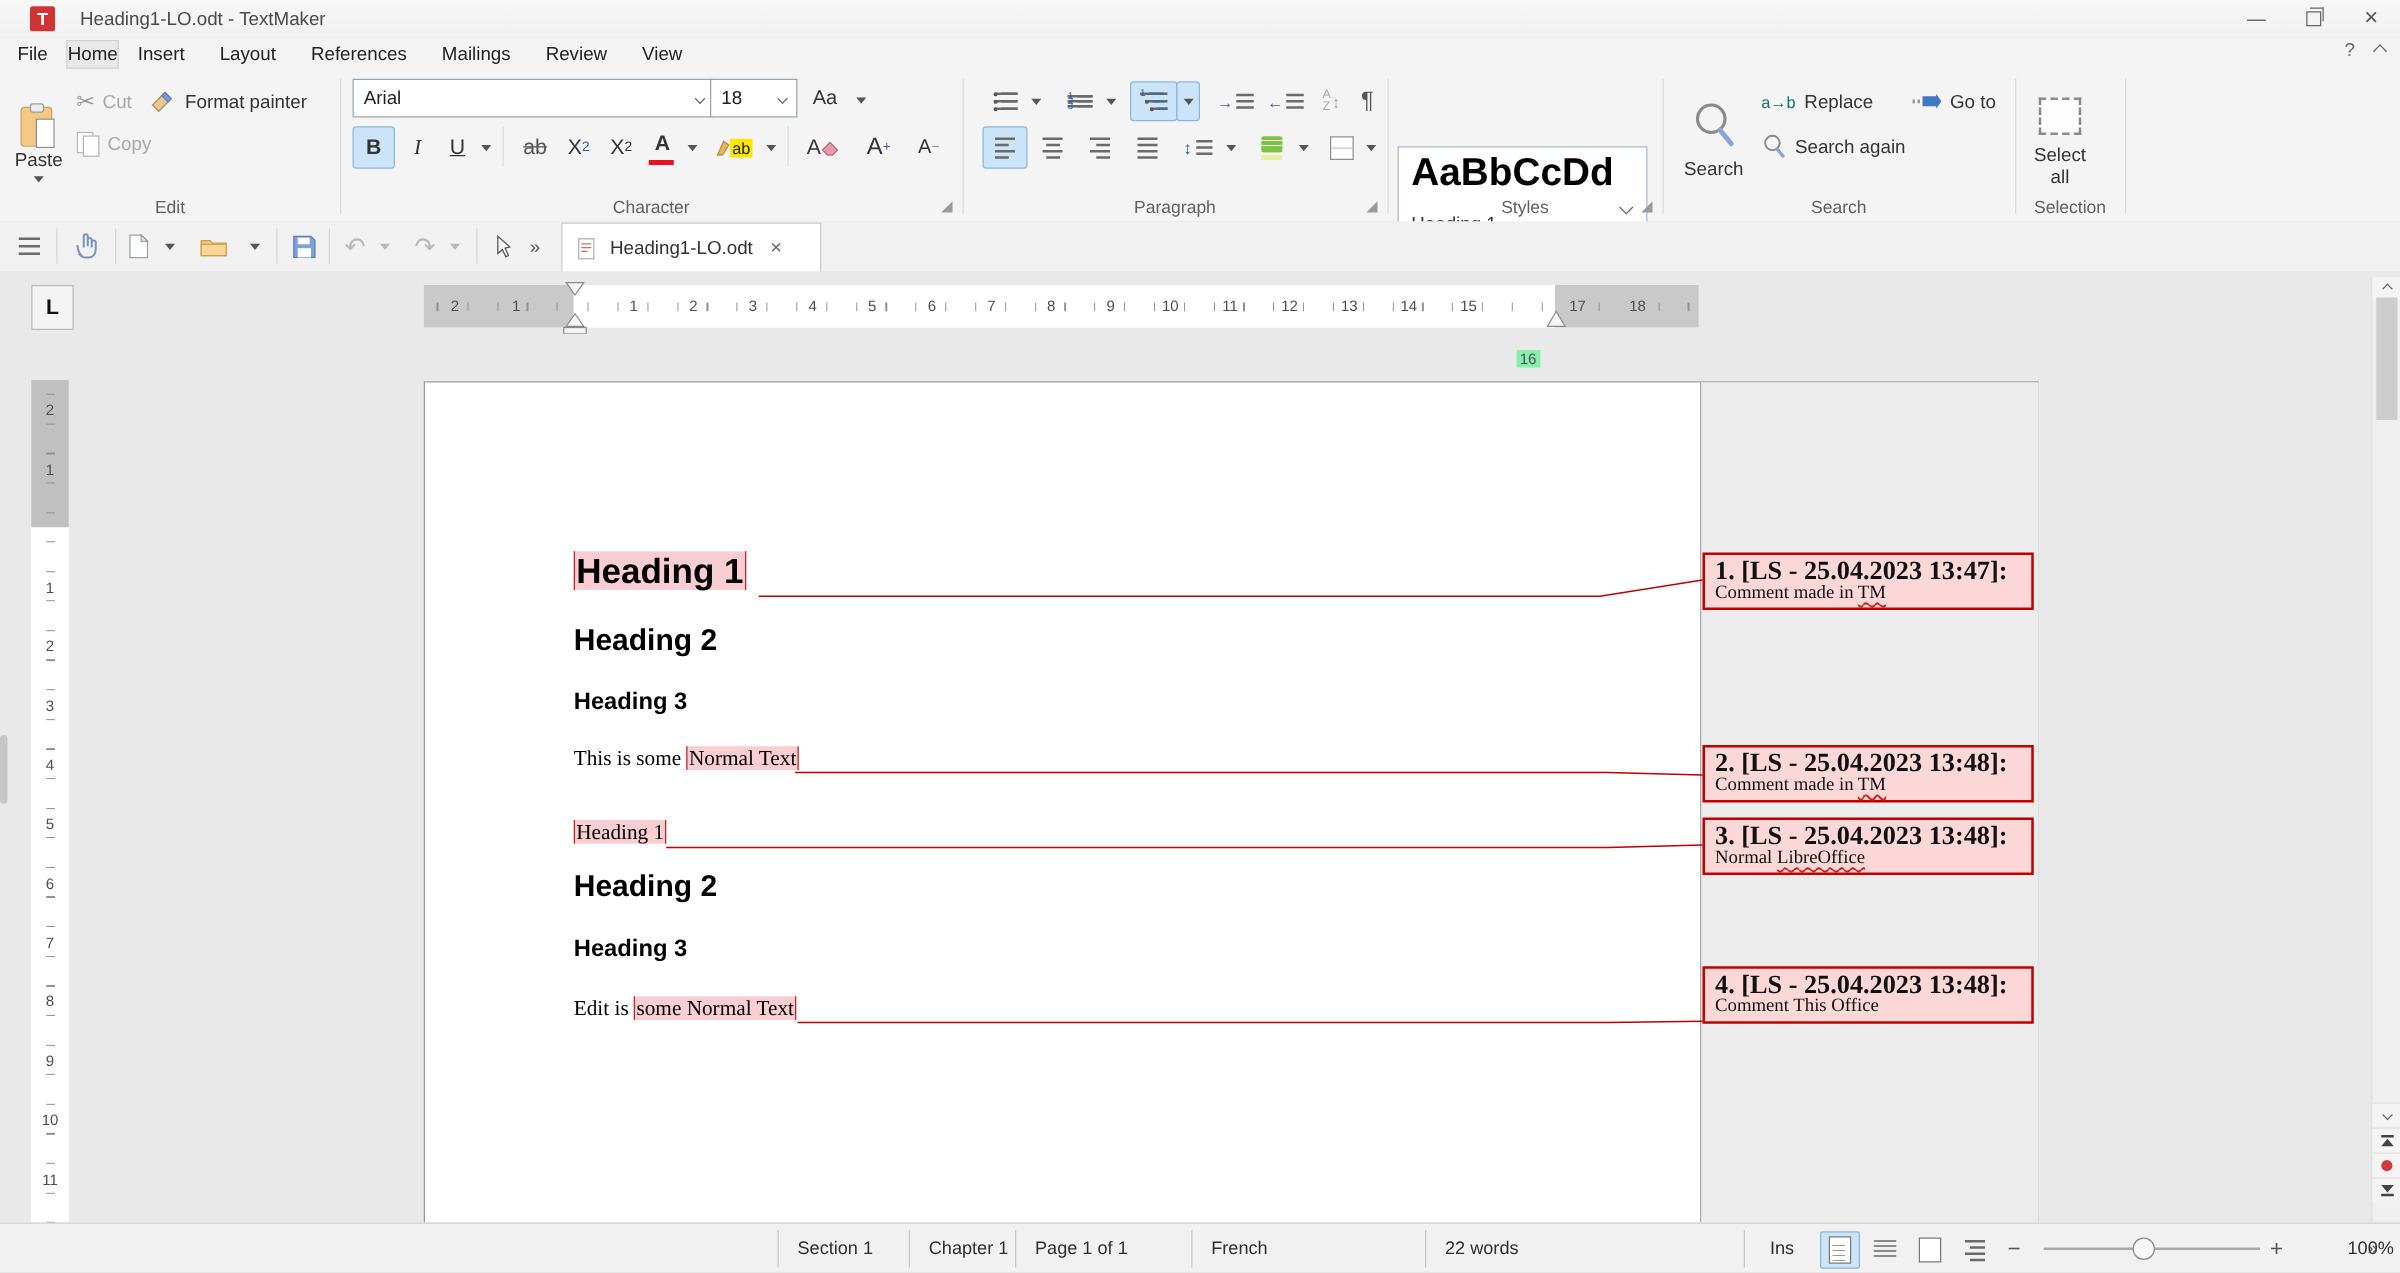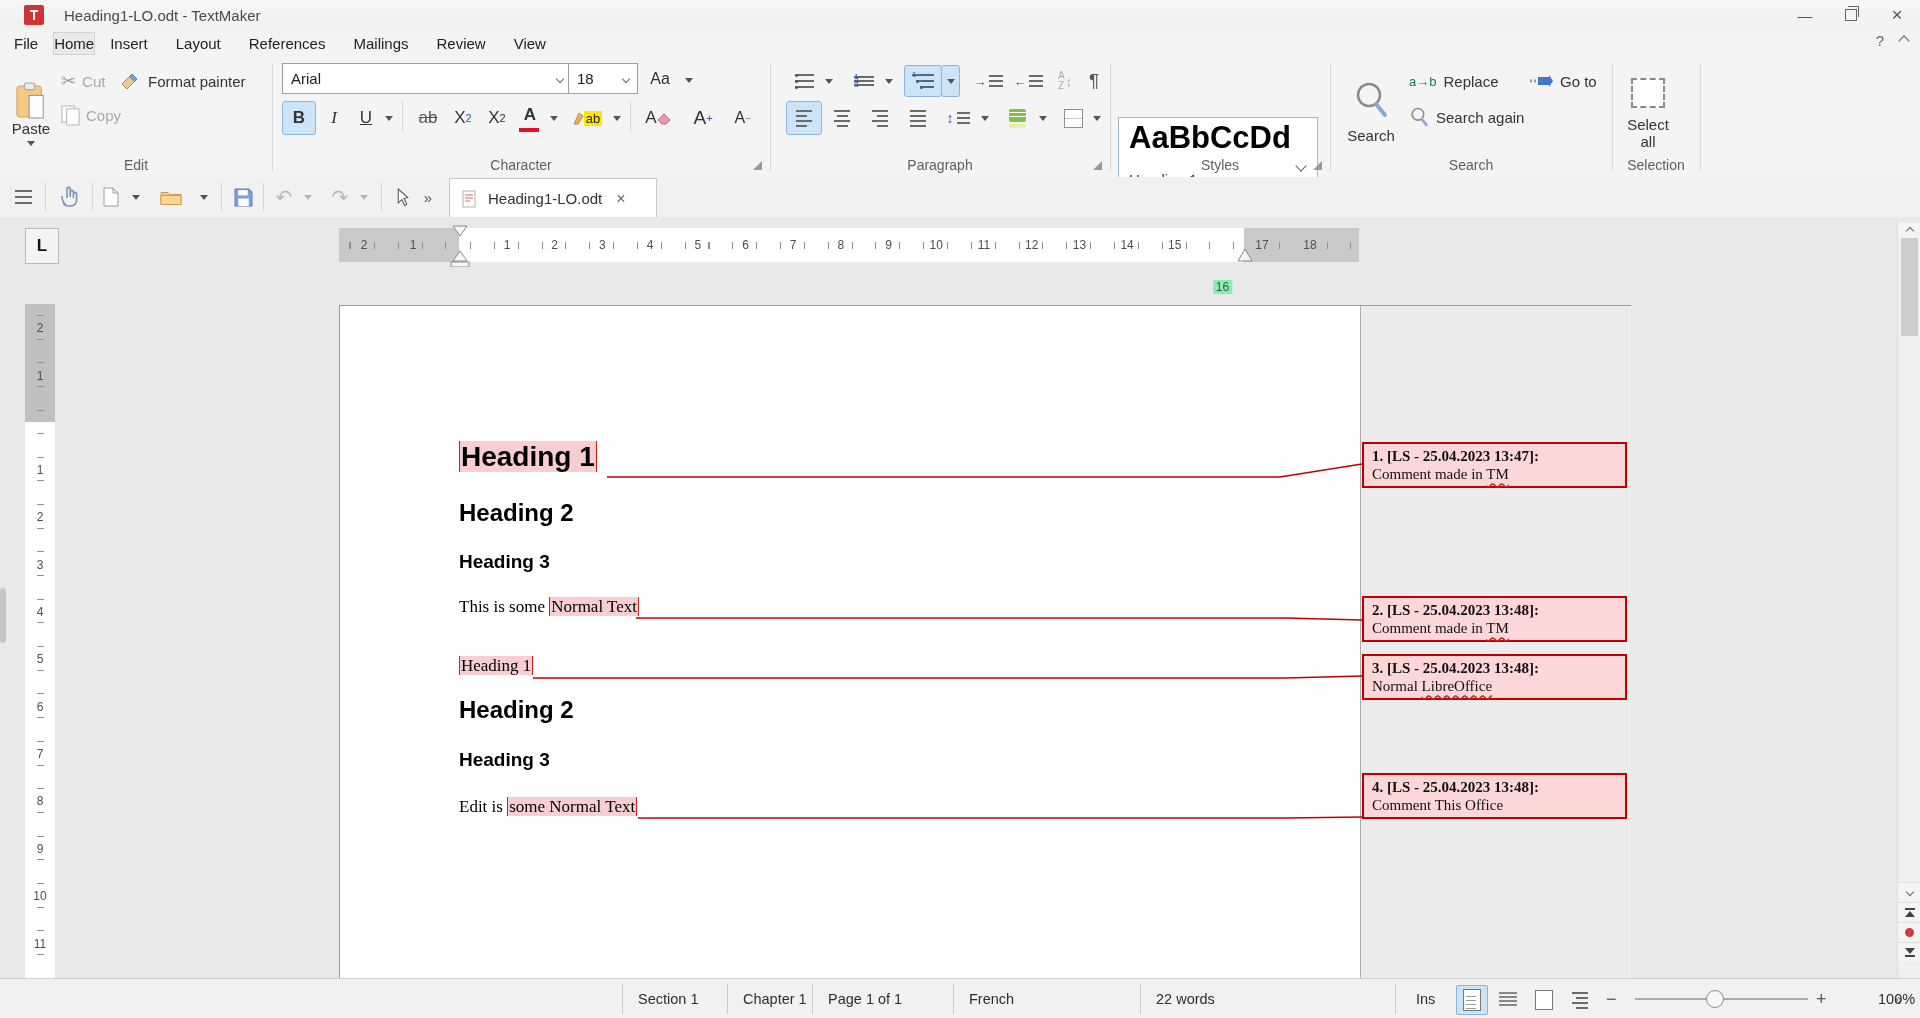--- a/index.html
+++ b/index.html
@@ -86,21 +86,21 @@
   
   .pagewrap{position:absolute;left:339px;top:305px;width:1290px;height:675px;border:1px solid #9b9b9b;background:#fff;}
   .commentpane{position:absolute;left:1020px;top:0;width:270px;height:675px;background:#ececec;border-left:1px solid #ababab;}
   .doc-h1{font-family:"Liberation Sans",sans-serif;font-weight:bold;font-size:28px;color:#000;}
   .doc-h2{font-family:"Liberation Sans",sans-serif;font-weight:bold;font-size:24px;color:#000;}
   .doc-h3{font-family:"Liberation Sans",sans-serif;font-weight:bold;font-size:19px;color:#000;}
   .doc-normal{font-family:"Liberation Serif",serif;font-size:17px;color:#000;}
   .hl{background:#f8ced3;border-left:1px solid #cc2222;border-right:1px solid #cc2222;padding:0 1px;}
   .comment{position:absolute;left:1362px;width:245px;background:#fbd7d8;border:2px solid #c00000;
            padding:3px 8px;font-family:"Liberation Serif",serif;font-size:15px;color:#111;line-height:18px;}
-  .comment .chead{font-weight:bold;font-size:15px;font-family:Liberation Serif, serif;}
+  .comment .chead{font-weight:bold;font-size:21px;font-family:Liberation Serif, serif;}
   .wavy{text-decoration:underline;text-decoration-style:wavy;text-decoration-color:#cc2222;text-underline-offset:3px;}
   .connectors{position:absolute;left:0;top:0;width:1920px;height:1018px;pointer-events:none;}
 
   
   .vscroll{position:absolute;left:1897px;top:222px;width:23px;height:756px;background:#f0f0f0;border-left:1px solid #ddd;}
   .vthumb{position:absolute;left:3px;top:16px;width:17px;height:98px;background:#cdcdcd;}
   .sbtn{position:absolute;left:0;width:23px;height:18px;display:flex;align-items:center;justify-content:center;background:#f4f4f4;border-top:1px solid #e0e0e0;}
   .browse-up{width:0;height:0;border-left:5px solid transparent;border-right:5px solid transparent;border-bottom:6px solid #444;}
   .browse-dn{width:0;height:0;border-left:5px solid transparent;border-right:5px solid transparent;border-top:6px solid #444;}
   .bbar{width:10px;height:2px;background:#444;}

